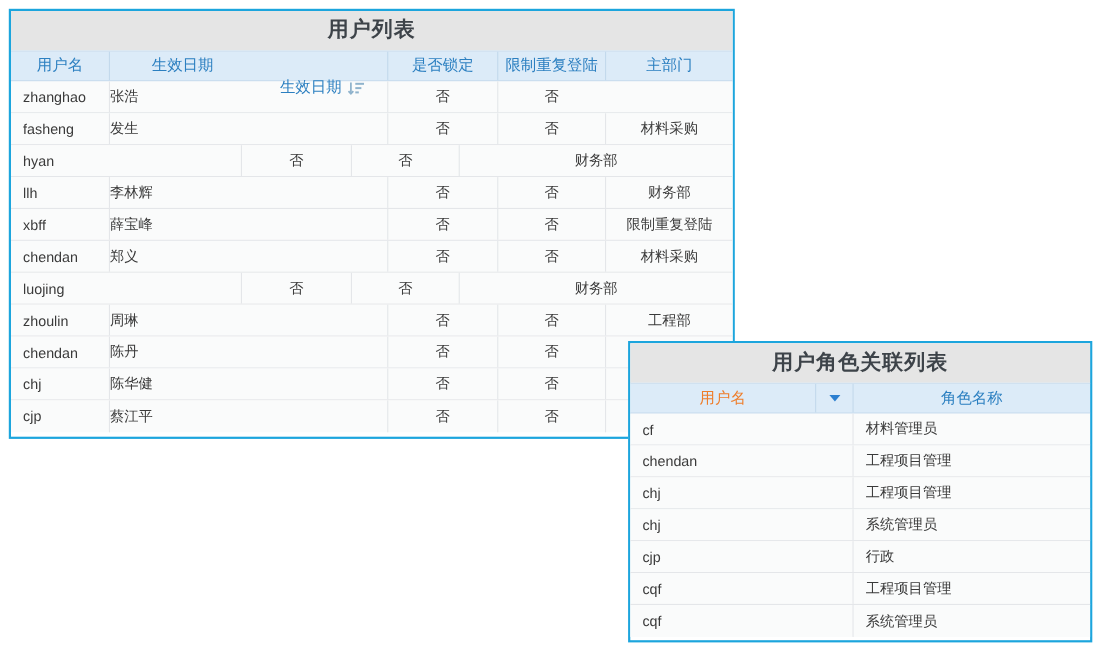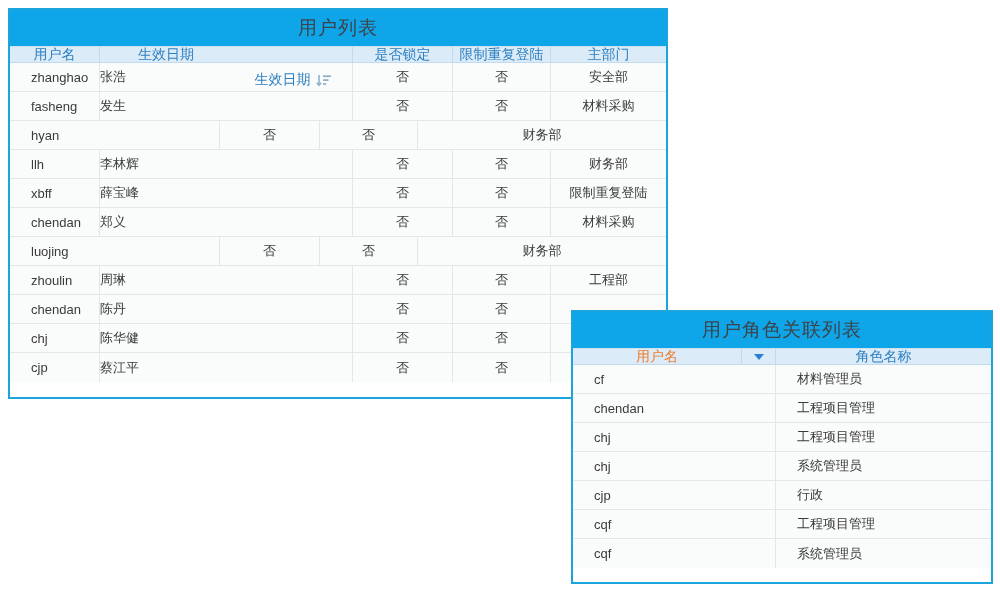--- a/index.html
+++ b/index.html
@@ -14,34 +14,34 @@
     --header-grid-line:#c3d9ec;
     --sort-icon:#8fb3cc;
     --dropdown-icon:#2b7fd0;
   }
   *{box-sizing:border-box;margin:0;padding:0;}
   html,body{background:#fff;}
   body{font-family:"Liberation Sans","DejaVu Sans",sans-serif;}
   .canvas{position:relative;width:1000px;height:600px;background:#fff;overflow:hidden;}
 
   .panel{position:absolute;background:#fff;border:2px solid var(--accent-border);}
-  .panel-title{height:36px;line-height:35px;text-align:center;font-size:19px;font-weight:normal;
-    color:var(--title-text);background:#0ea5e9;letter-spacing:1px;}
-  .thead{display:flex;height:17px;background:var(--header-bg);
+  .panel-title{height:36px;line-height:35px;text-align:center;font-size:19px;font-weight:bold;
+    color:var(--title-text);background:#e5e5e5;letter-spacing:1px;}
+  .thead{display:flex;height:28px;background:var(--header-bg);
     border-top:1px solid #cfe0ef;border-bottom:1px solid var(--header-grid-line);}
   .th{display:flex;align-items:center;justify-content:center;font-size:14px;
     color:var(--header-text);cursor:pointer;}
   .th + .th{border-left:1px solid var(--header-grid-line);}
   .tbody{}
   .tr{display:flex;height:29px;background:var(--row-bg);border-bottom:1px solid var(--grid-line);}
   .tbody .tr:last-child{border-bottom:none;}
   .td{display:flex;align-items:center;justify-content:center;font-size:13px;
     color:var(--body-text);overflow:hidden;white-space:nowrap;}
   .td + .td{border-left:1px solid var(--grid-line);}
-  .td.left{justify-content:flex-start;padding-left:21px;}
+  .td.left{justify-content:flex-start;padding-left:11px;}
   .td.left2{justify-content:flex-start;}
 
   
   .user-panel{left:8px;top:8px;width:660px;height:391px;}
   .user-panel .c1{width:89px;}
   .user-panel .c2{width:133px;}
   .user-panel .c3{width:120px;margin-top:33px;}
   .user-panel .c4{width:100px;}
   .user-panel .c5{width:98px;}
   .user-panel .c6{flex:1;}
@@ -91,21 +91,20 @@
 
     <div class="tbody">
       <div class="tr">
         <div class="td c1 left">zhanghao</div>
         <div class="td c2 left2">张浩</div>
         <div class="td c3 date-cell">
             <div class="date-box"></div>
           </div>
         <div class="td c4">否</div>
         <div class="td c5">否</div>
-        <div class="td c6">安全部</div>
       </div>
       <div class="tr">
         <div class="td c1 left">fasheng</div>
         <div class="td c2 left2">发生</div>
         <div class="td c3 date-cell">
             <div class="date-box"></div>
           </div>
         <div class="td c4">否</div>
         <div class="td c5">否</div>
         <div class="td c6">材料采购</div>

